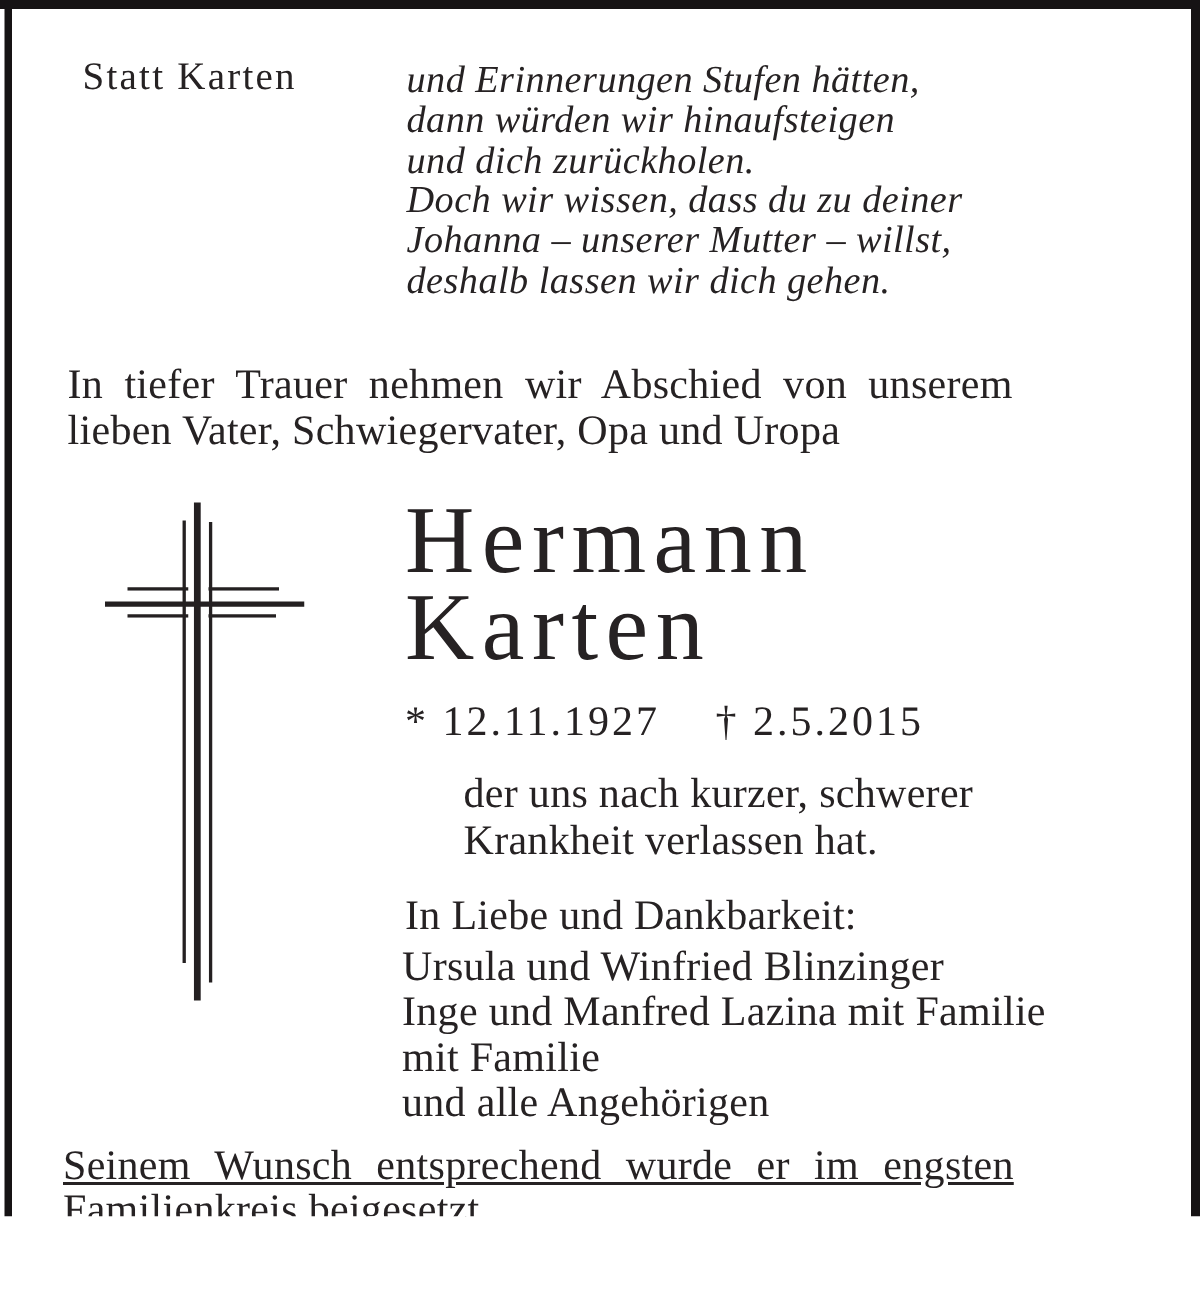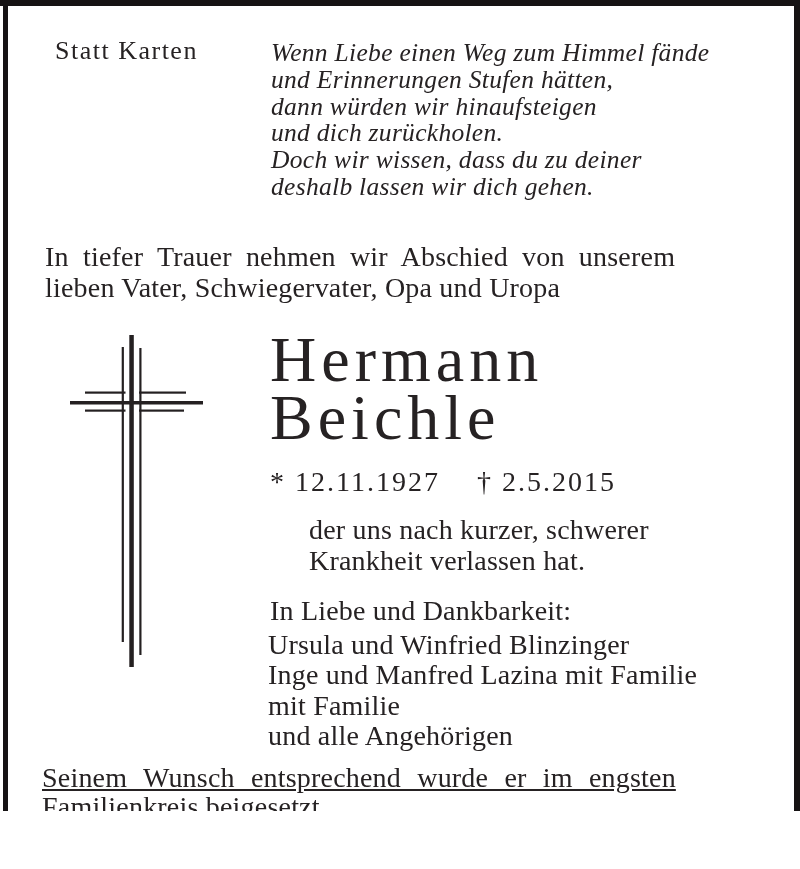--- a/index.html
+++ b/index.html
@@ -70,25 +70,25 @@
 <div class="sheet">
 
   <div class="frame-bar frame-top"></div>
   <div class="frame-bar frame-bottom"></div>
   <div class="frame-bar frame-left"></div>
   <div class="frame-bar frame-right"></div>
 
   <div class="block statt">Statt Karten</div>
 
   <div class="block poem">
-    <div class="line">Wenn Liebe einen Weg zum Himmel fände</div>
     <div class="line">und Erinnerungen Stufen hätten,</div>
     <div class="line">dann würden wir hinaufsteigen</div>
     <div class="line">und dich zurückholen.</div>
     <div class="line">Doch wir wissen, dass du zu deiner</div>
+    <div class="line">Johanna – unserer Mutter – willst,</div>
     <div class="line">deshalb lassen wir dich gehen.</div>
   </div>
 
   <div class="block intro">
     <div class="line">In tiefer Trauer nehmen wir Abschied von unserem</div>
     <div class="line">lieben Vater, Schwiegervater, Opa und Uropa</div>
   </div>
 
   <svg class="cross-svg" width="135" height="340" viewBox="0 0 135 340" aria-hidden="true">
 
@@ -101,21 +101,21 @@
 
     <rect x="17" y="61.5" width="40.5" height="2.2"></rect>
     <rect x="71" y="61.5" width="47" height="2.2"></rect>
 
     <rect x="17" y="79.5" width="40.5" height="2.2"></rect>
     <rect x="71" y="79.5" width="45" height="2.2"></rect>
   </svg>
 
   <div class="block deceased">
     <div class="line">Hermann</div>
-    <div class="line">Beichle</div>
+    <div class="line">Karten</div>
   </div>
 
   <div class="block dates">
     <span class="birth-date">* 12.11.1927</span>
     <span class="death-date">† 2.5.2015</span>
   </div>
 
   <div class="block passage">
     <div class="line">der uns nach kurzer, schwerer</div>
     <div class="line">Krankheit verlassen hat.</div>

